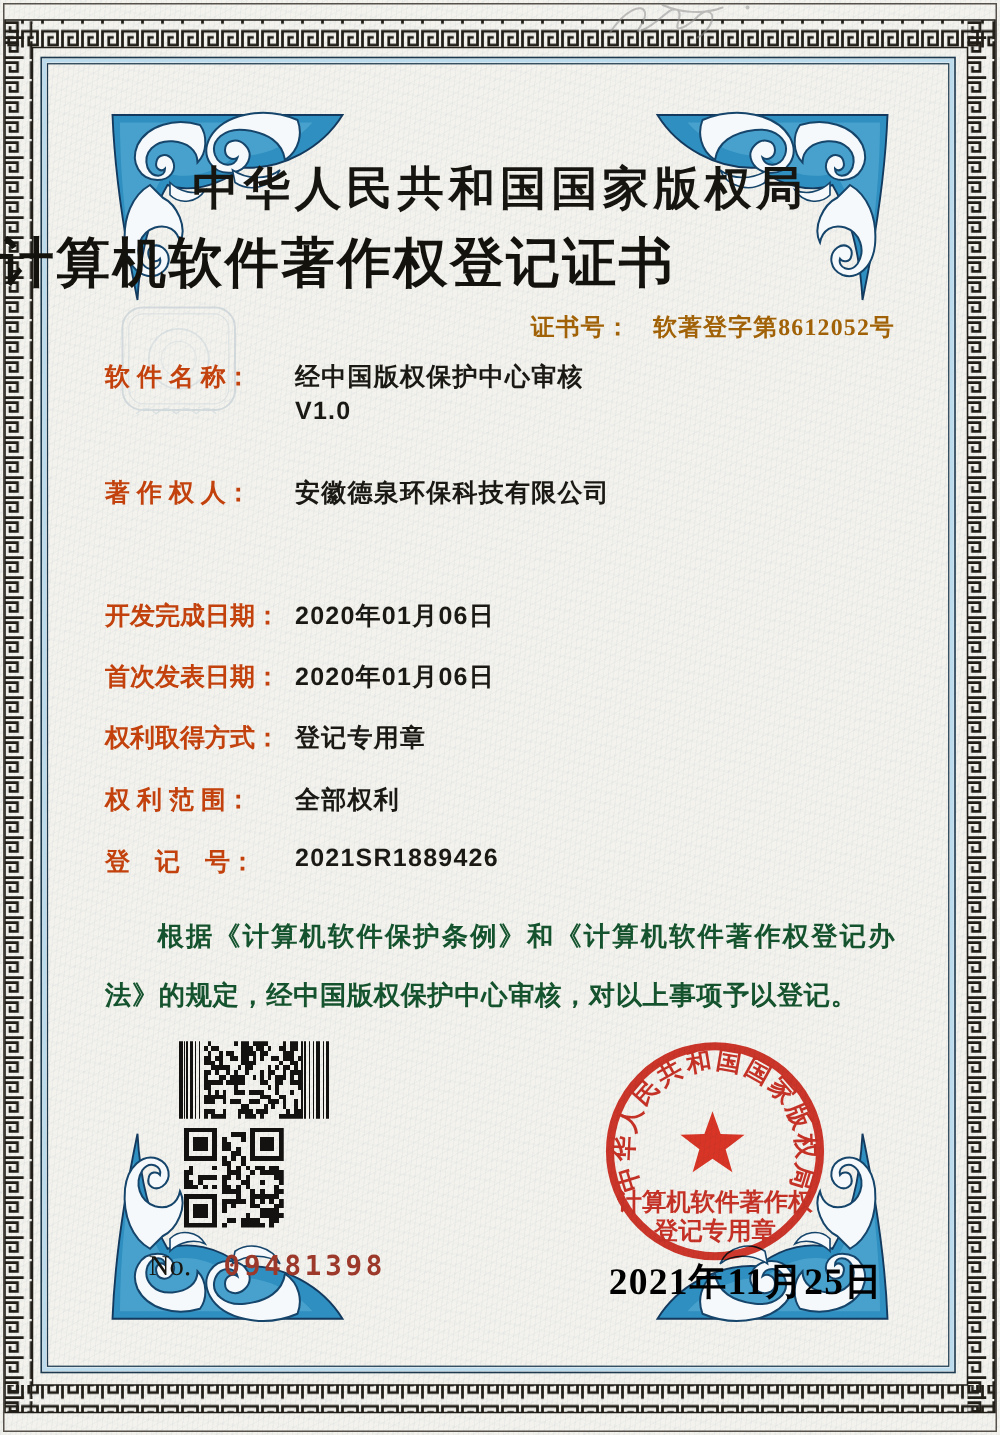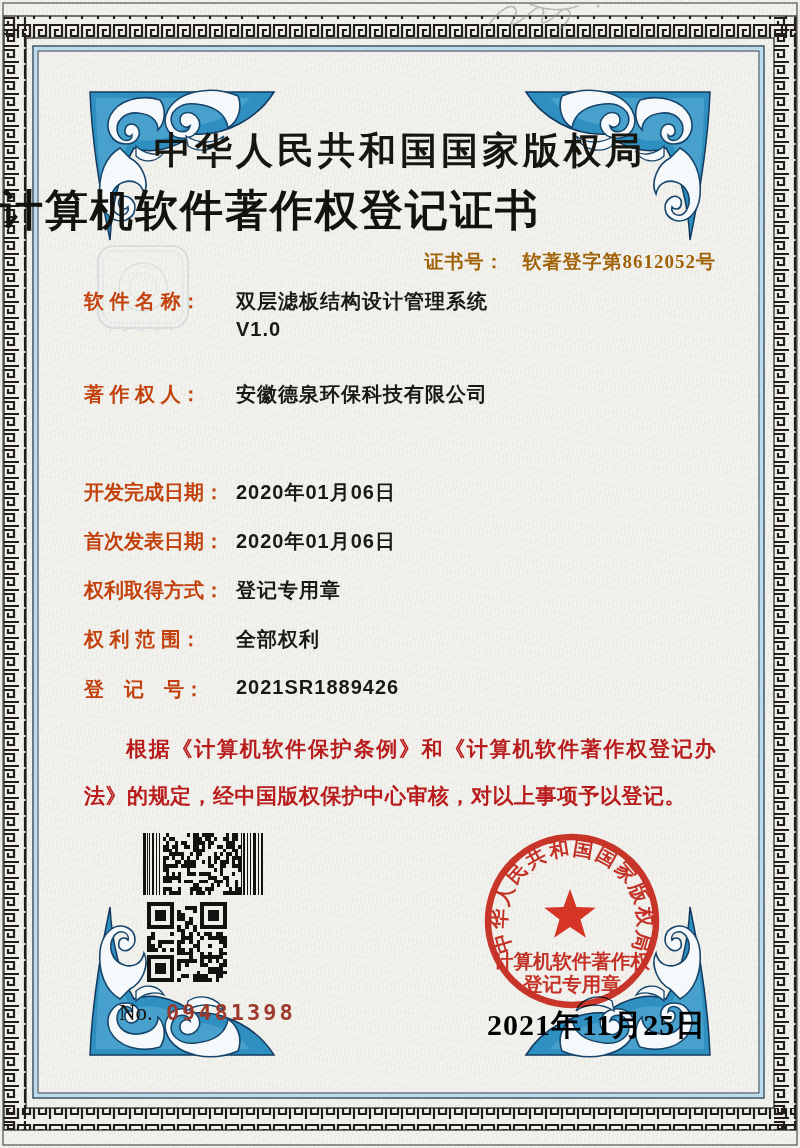--- a/index.html
+++ b/index.html
@@ -21,26 +21,26 @@
     font-size:43px;font-weight:bold;letter-spacing:2px;color:#14120d;}
   .certno-line{top:249px;right:84px;font-size:19px;font-weight:bold;color:#a16207;letter-spacing:1px;}
   .certno-line .gap{display:inline-block;width:18px;}
 
   .field-label{left:84px;font-family:"Liberation Sans","DejaVu Sans",sans-serif;
     font-size:20px;font-weight:bold;color:#c2410c;white-space:pre;}
   .field-value{left:236px;font-family:"Liberation Sans","DejaVu Sans",sans-serif;
     font-size:20px;font-weight:bold;color:#1b1914;letter-spacing:1px;white-space:pre;}
 
   .statement{left:84px;top:726px;width:632px;font-size:21px;font-weight:600;
-    color:#b91c1c;line-height:47px;text-align:justify;text-indent:2em;
+    color:#14532d;line-height:47px;text-align:justify;text-indent:2em;
     letter-spacing:0.5px;}
 
   .serial-line{left:119px;top:1000px;font-size:23px;color:#17150f;}
   .serial-no{font-family:"DejaVu Sans Mono","Liberation Mono",monospace;
-    font-weight:bold;color:#9c392b;letter-spacing:3px;font-size:22px;margin-left:13px;}
+    font-weight:bold;color:#9c392b;letter-spacing:3px;font-size:22px;margin-left:26px;}
 
   .issue-date{left:487px;top:1005px;font-size:30px;font-weight:bold;color:#000000;letter-spacing:1px;}
 
   .ghost-stamp{left:95px;top:243px;opacity:.65;}
   .scribble{left:470px;top:0;}
   svg text{font-family:"Liberation Sans","DejaVu Sans",sans-serif;}
 </style>
 </head>
 <body>
 
@@ -97,21 +97,21 @@
   <circle cx="48" cy="44" r="24" fill="none" stroke="#c8d3d8" stroke-width="1.4" opacity=".8"></circle>
   <circle cx="48" cy="44" r="14" fill="none" stroke="#d0dade" stroke-width="1" opacity=".7"></circle>
   <path d="M14,88 q8,-8 16,0 q8,-8 16,0 q8,-8 16,0 q8,-8 16,0" fill="none" stroke="#c8d3d8" stroke-width="1.2" opacity=".8"></path>
 </svg>
 
 <div class="abs issuer">中华人民共和国国家版权局</div>
 <div class="abs cert-title">计算机软件著作权登记证书</div>
 <div class="abs certno-line"><span>证书号：</span><span class="gap"></span><span>软著登字第8612052号</span></div>
 
 <div class="abs field-label" style="top:288px">软 件 名 称：</div>
-<div class="abs field-value" style="top:288px">双层滤板结构设计管理系统</div>
+<div class="abs field-value" style="top:288px">经中国版权保护中心审核</div>
 <div class="abs field-value" style="top:318px">V1.0</div>
 
 <div class="abs field-label" style="top:381px">著 作 权 人：</div>
 <div class="abs field-value" style="top:381px">安徽德泉环保科技有限公司</div>
 
 <div class="abs field-label" style="top:479px">开发完成日期：</div>
 <div class="abs field-value" style="top:479px">2020年01月06日</div>
 
 <div class="abs field-label" style="top:528px">首次发表日期：</div>
 <div class="abs field-value" style="top:528px">2020年01月06日</div>

